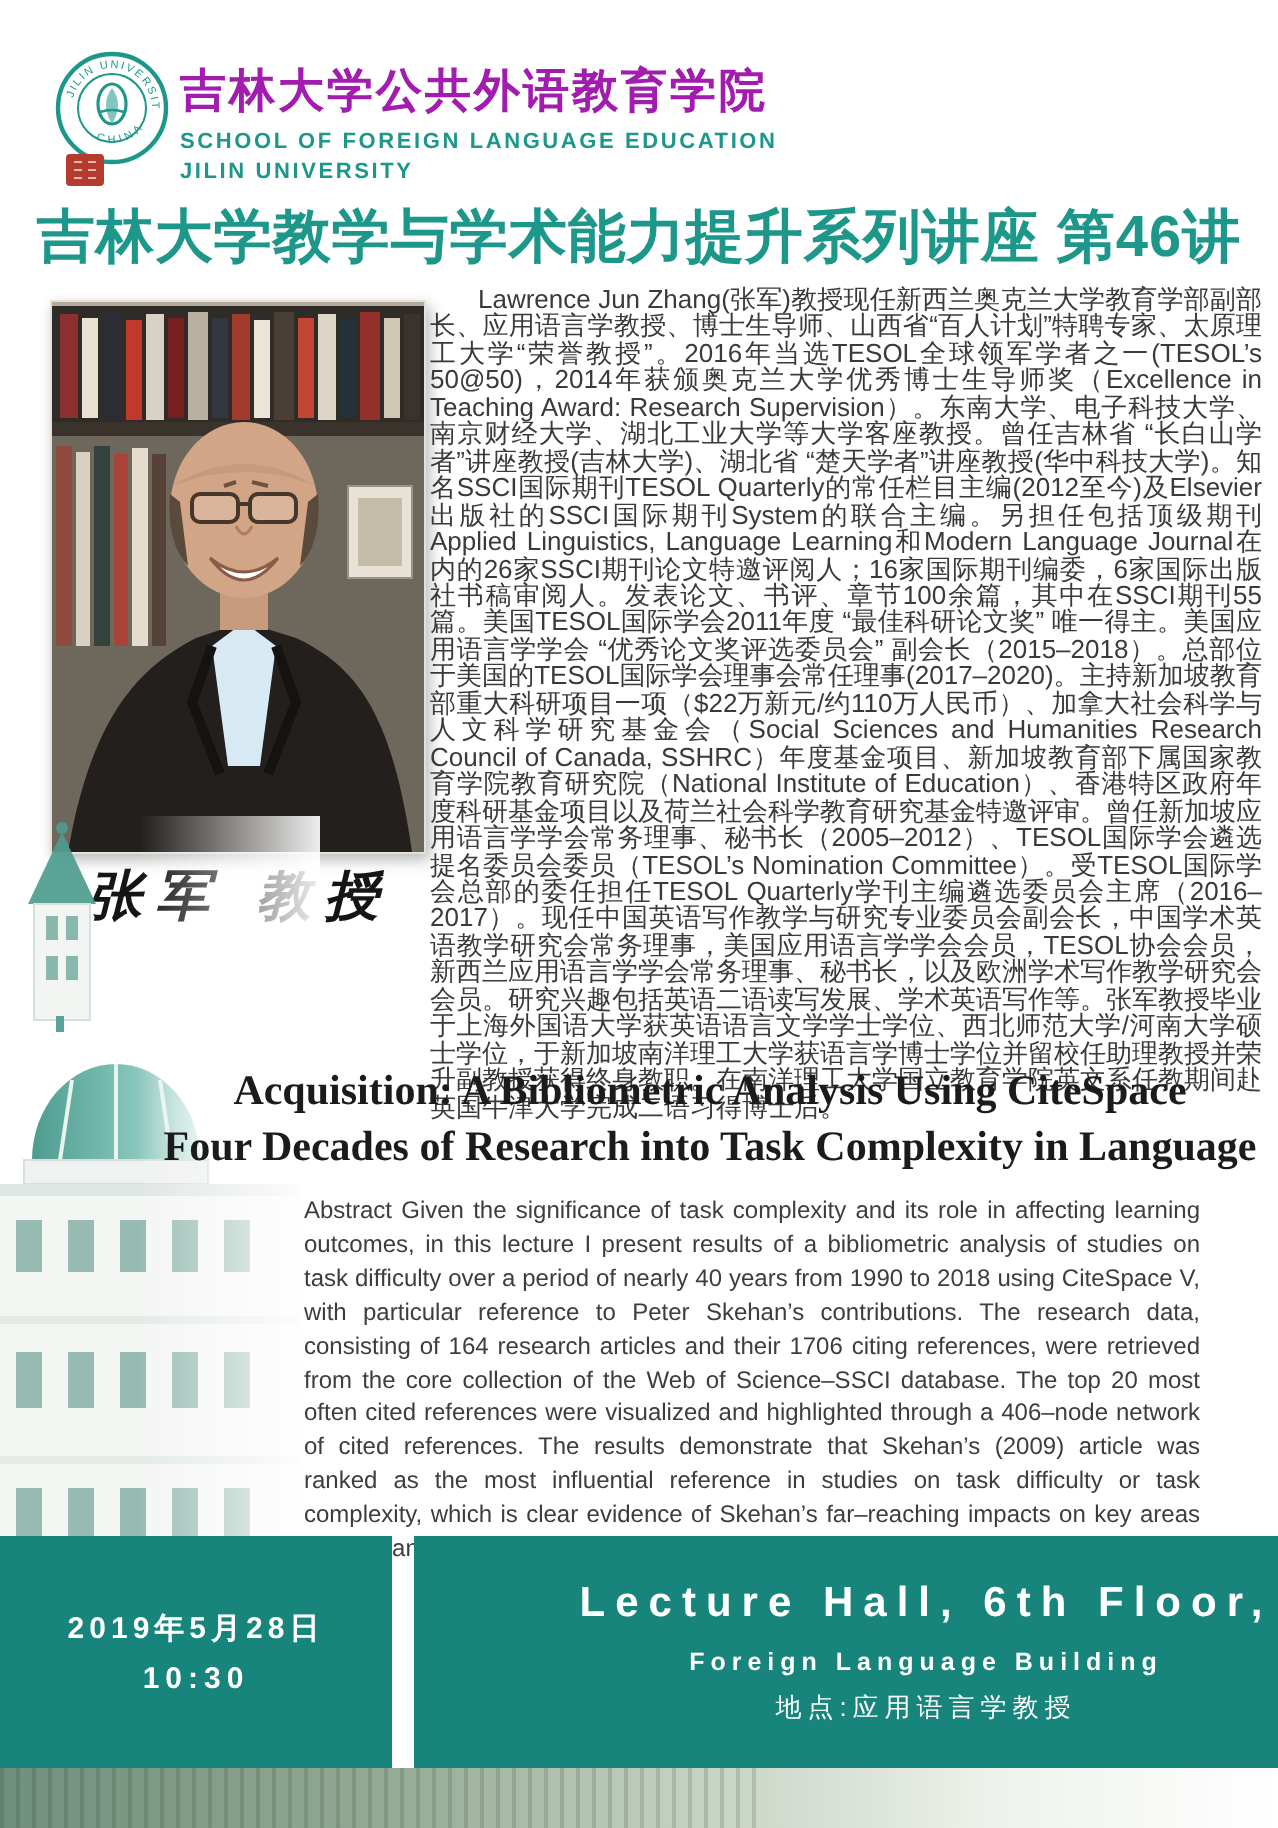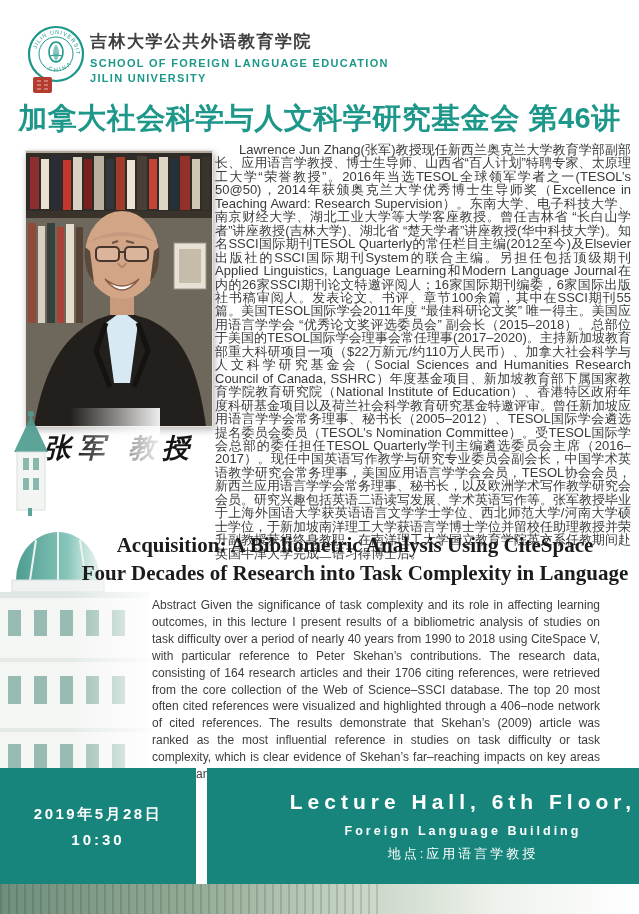--- a/index.html
+++ b/index.html
@@ -2,21 +2,21 @@
 <html><head>
 <meta charset="utf-8">
 <style>
   html,body{margin:0;padding:0;background:#888;}
   .page{position:relative;width:639px;height:914px;margin:0 auto;background:#ffffff;
         overflow:hidden;font-family:"Liberation Sans",sans-serif;}
 
   
   .logo{position:absolute;left:26px;top:24px;width:60px;height:74px;}
   .header-text{position:absolute;left:90px;top:30px;}
-  .header-cn{font-size:17px;font-weight:bold;color:#404040;letter-spacing:1.5px;white-space:nowrap;}
+  .header-cn{font-size:23px;font-weight:bold;color:#a21caf;letter-spacing:1.5px;white-space:nowrap;}
   .header-en{font-size:11px;font-weight:bold;color:#1d978a;letter-spacing:1.3px;margin-top:4px;white-space:nowrap;}
   .header-en2{margin-top:3px;}
 
   
   .series-title{position:absolute;left:0;top:99px;width:639px;text-align:center;
         font-size:29px;font-weight:bold;color:#1d978a;letter-spacing:0.5px;white-space:nowrap;}
 
   
   .photo-wrap{position:absolute;left:25px;top:150px;width:186px;height:275px;
         box-shadow:2px 3px 7px rgba(0,0,0,.28);border:1px solid #e4e0da;background:#b8b0a2;}
@@ -85,21 +85,21 @@
         <line x1="18" y1="65" x2="22" y2="65"></line>
     </g>
   </svg>
 
   <div class="header-text">
     <div class="header-cn">吉林大学公共外语教育学院</div>
     <div class="header-en">SCHOOL OF FOREIGN LANGUAGE  EDUCATION</div>
     <div class="header-en header-en2">JILIN UNIVERSITY</div>
   </div>
 
-  <div class="series-title">加拿大社会科学与人文科学研究基金会  第46讲</div>
+  <div class="series-title">吉林大学教学与学术能力提升系列讲座  第46讲</div>
 
   <div class="photo-wrap">
     <svg width="186" height="275" viewBox="0 0 186 275">
       <rect width="186" height="275" fill="#b3aa9b"></rect>
 
       <g>
         <rect x="0" y="2" width="186" height="58" fill="#2f2b26"></rect>
         <rect x="4" y="6" width="9" height="52" fill="#8e2f2f"></rect>
           <rect x="15" y="8" width="8" height="50" fill="#e9e0d1"></rect>
         <rect x="25" y="5" width="10" height="54" fill="#2c2c34"></rect>

